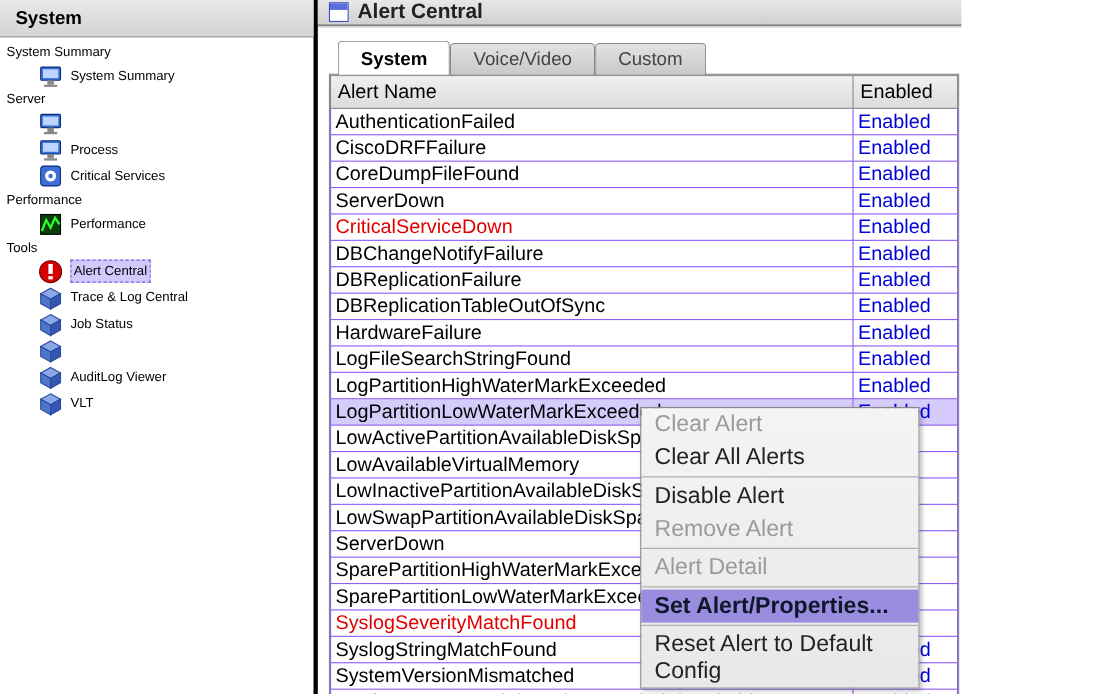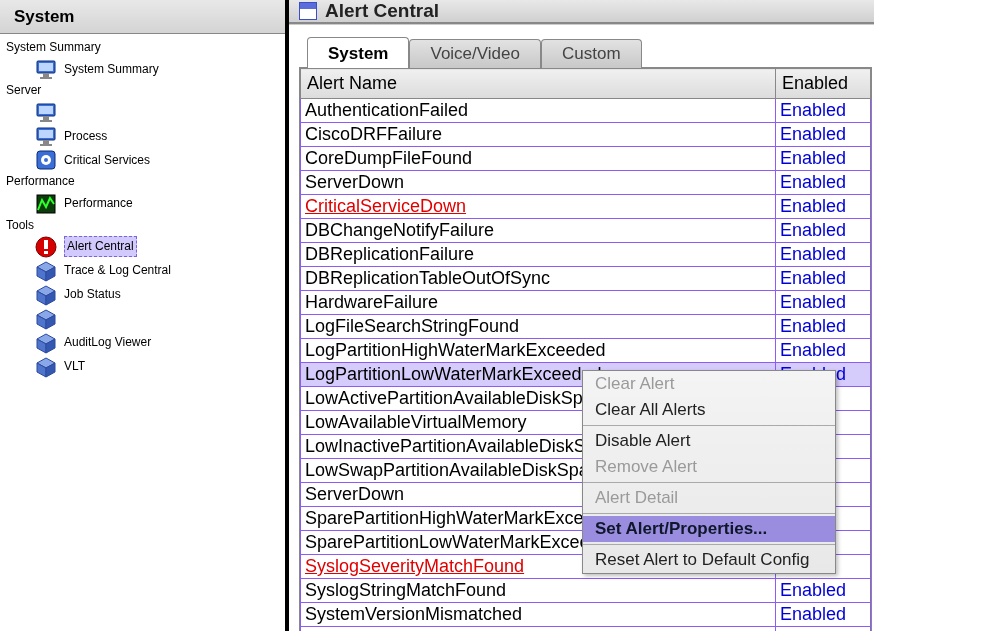--- a/index.html
+++ b/index.html
@@ -138,32 +138,32 @@
     font-size:18px;
   }
   table.alerts td {
     border:1px solid #8b5cf6;
     padding:1px 4px;
     font-size:18px;
     white-space:nowrap;
     overflow:hidden;
   }
   td.status { color:#0000d8; }
-  tr.critical td.name { color:#e00000;text-decoration:underline; }
+  tr.critical td.name { color:#e00000; }
   tr.row-selected td { background:#d5ccfb; }
   
   .context-menu {
     position:absolute;
     left:582px; 
     top:370px;
     width:254px;
     background:linear-gradient(#f4f4f4,#e8e8e8);
     border:1px solid #888;
     box-shadow: 2px 2px 4px rgba(0,0,0,0.25);
-    font-size:17px;
+    font-size:21px;
     z-index:10;
   }
   .context-menu .mitem {
     padding:3px 12px;
     color:#222;
     border-bottom: none;
     cursor:default;
   }
   .context-menu .mitem.disabled { color:#9a9a9a; }
   .context-menu .sep {

